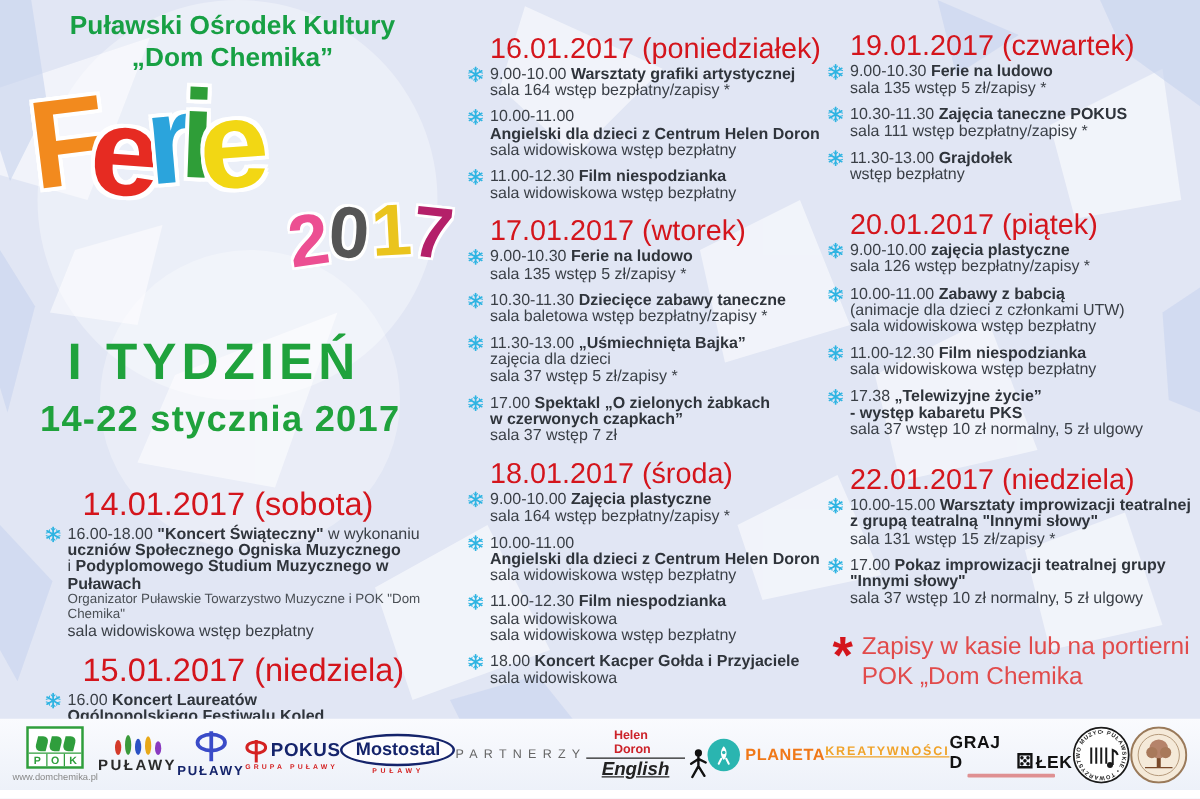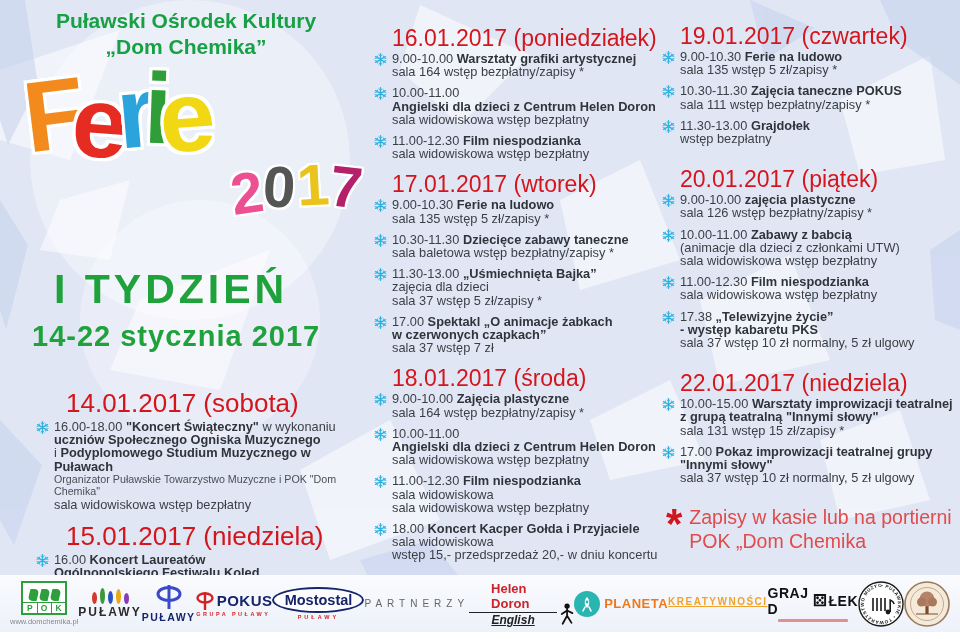--- a/index.html
+++ b/index.html
@@ -70,30 +70,30 @@
   .remzap-sub{font-size:5.5px;font-weight:700;color:#d42222;letter-spacing:2.5px;align-self:flex-end;margin-right:2px;}
 
   .most-oval{border:2.5px solid #15246b;border-radius:50%;width:92px;height:26px;box-sizing:border-box;
     display:flex;align-items:center;justify-content:center;font-size:14.5px;font-weight:700;color:#15246b;background:#fdfdff;}
   .most-sub{font-size:5.5px;font-weight:700;color:#d42222;letter-spacing:3px;margin-top:1px;}
 
   .partners{font-size:10px;letter-spacing:5px;color:#666;}
 
   .hd{flex-direction:row;gap:3px;align-items:flex-end;}
   .hd-text{display:flex;flex-direction:column;align-items:center;}
-  .hd-line1{color:#cc2229;font-size:13px;font-weight:700;border-bottom:1.5px solid #222;padding-bottom:1px;padding-left:22px;}
-  .hd-line2{color:#222;font-size:12px;font-style:italic;font-weight:700;text-decoration:underline;}
+  .hd-line1{color:#cc2229;font-size:10px;font-weight:700;border-bottom:1.5px solid #222;padding-bottom:1px;padding-left:22px;}
+  .hd-line2{color:#222;font-size:15px;font-style:italic;font-weight:700;text-decoration:underline;}
 
   .planeta{flex-direction:row;gap:4px;}
   .planeta-circle{width:26px;height:26px;border-radius:50%;background:#2ab5b0;display:flex;align-items:center;justify-content:center;}
   .planeta-text{display:flex;flex-direction:row;align-items:flex-start;}
   .planeta-l1{color:#f07818;font-size:13px;font-weight:700;letter-spacing:.5px;}
   .planeta-l2{color:#f0a32a;font-size:10px;font-weight:700;letter-spacing:1.5px;text-decoration:underline;}
 
-  .graj-row{display:flex;align-items:center;font-size:14px;font-weight:700;color:#111;letter-spacing:.5px;}
+  .graj-row{display:flex;align-items:flex-end;font-size:14px;font-weight:700;color:#111;letter-spacing:.5px;}
   .dice{font-size:16px;line-height:14px;margin:0 1px;color:#111;}
   .graj-bar{width:70px;height:3px;background:#d55a5a;opacity:.65;border-radius:1px;margin-top:2px;}
 
   .circle-logo svg{display:block;}
 </style>
 </head>
 <body>
 
 <div class="poster">
 
@@ -308,21 +308,21 @@
                 <g stroke-width="2.6">
                   <path d="M12 1.5v21M2.9 6.75l18.2 10.5M21.1 6.75L2.9 17.25"></path>
                 </g>
                 <g stroke-width="1.6">
                   <path d="M9.2 3.4 12 6.2l2.8-2.8M9.2 20.6 12 17.8l2.8 2.8M1.9 10.1l3.8-1 1-3.8M22.1 13.9l-3.8 1-1 3.8M1.9 13.9l3.8 1 1 3.8M22.1 10.1l-3.8-1-1-3.8"></path>
                 </g>
               </g>
             </svg>
           </span>
           <div class="lines">
-            <div class="line"><span>17.00 </span><b>Spektakl „O animacje żabkach</b></div>
+            <div class="line"><span>17.00 </span><b>Spektakl „O zielonych żabkach</b></div>
             <div class="line"><b>w czerwonych czapkach”</b></div>
             <div class="line"><span>sala 37 wstęp 7 zł</span></div>
           </div>
         </div>
       </div>
       <div class="day">
         <div class="day-heading">18.01.2017 (środa)</div>
         <div class="event">
           <span class="flake">
             <svg viewBox="0 0 24 24">
@@ -388,21 +388,20 @@
                 </g>
                 <g stroke-width="1.6">
                   <path d="M9.2 3.4 12 6.2l2.8-2.8M9.2 20.6 12 17.8l2.8 2.8M1.9 10.1l3.8-1 1-3.8M22.1 13.9l-3.8 1-1 3.8M1.9 13.9l3.8 1 1 3.8M22.1 10.1l-3.8-1-1-3.8"></path>
                 </g>
               </g>
             </svg>
           </span>
           <div class="lines">
             <div class="line"><span>18.00 </span><b>Koncert Kacper Gołda i Przyjaciele</b></div>
             <div class="line"><span>sala widowiskowa</span></div>
-            <div class="line"><span>wstęp 15,- przedsprzedaż 20,- w dniu koncertu</span></div>
           </div>
         </div>
       </div>
     </div>
   <div class="col col3">
       <div class="day">
         <div class="day-heading">19.01.2017 (czwartek)</div>
         <div class="event">
           <span class="flake">
             <svg viewBox="0 0 24 24">

